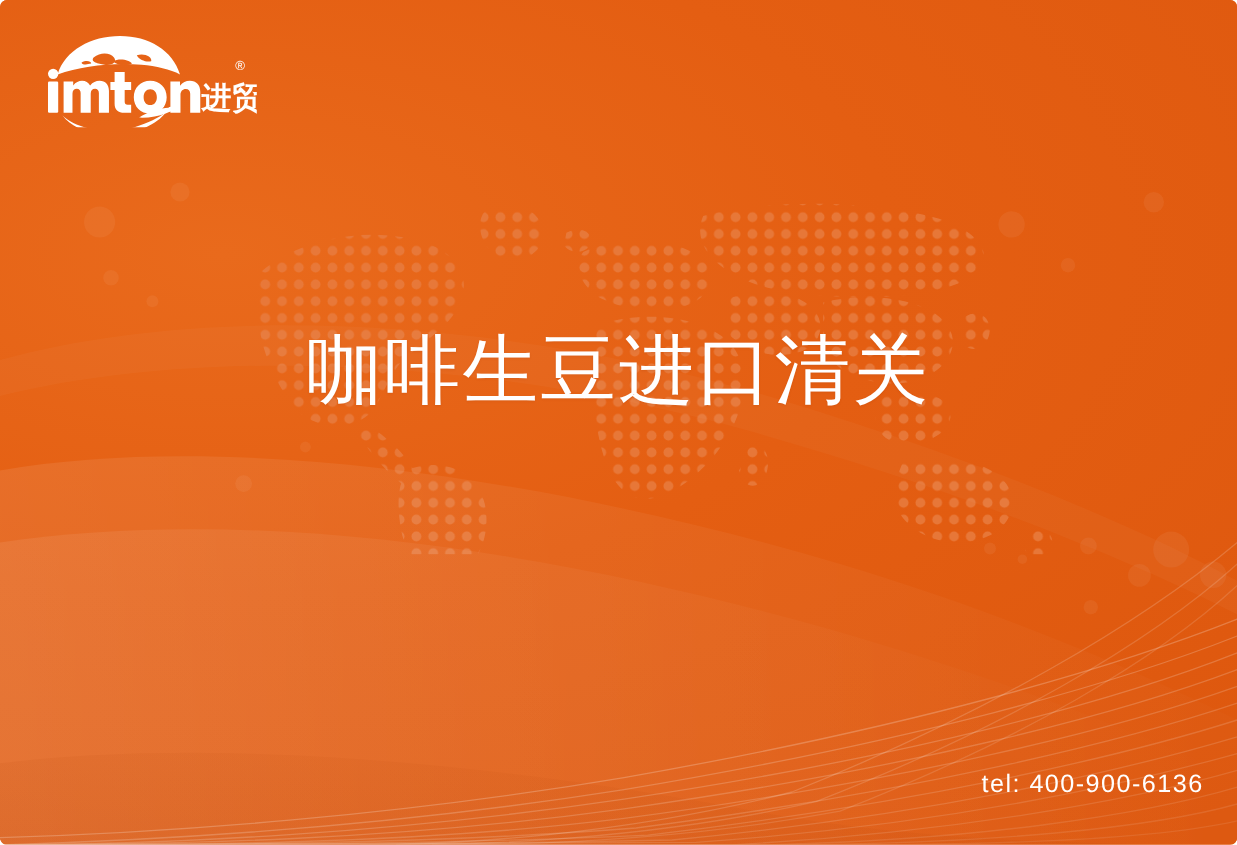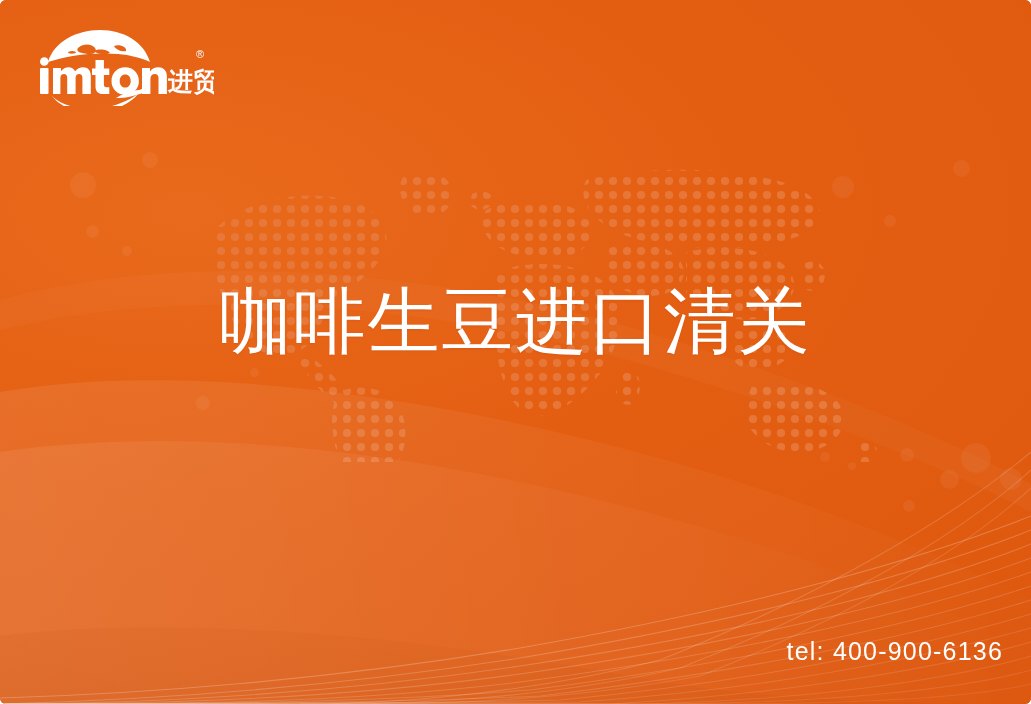--- a/index.html
+++ b/index.html
@@ -90,36 +90,36 @@
   .logo-mark svg { display: block; width: 100%; height: 100%; }
 
   
   .headline {
     position: absolute;
     left: 0;
     right: 0;
     top: 228px;
     text-align: center;
     color: #ffffff;
-    font-size: 72px;
+    font-size: 63px;
     line-height: 1.26;
     letter-spacing: 2px;
     font-weight: 400;
     text-shadow: 0 1px 2px rgba(120, 45, 0, 0.12);
     white-space: nowrap;
   }
   .headline .line { display: block; }
 
   
   .tel {
     position: absolute;
     right: 28px;
     bottom: 38px;
     color: #ffffff;
-    font-size: 25px;
+    font-size: 21px;
     letter-spacing: 1.2px;
     white-space: nowrap;
   }
 </style>
 </head>
 <body>
 
 <div class="banner">
 
   <div class="bg-base"></div>

